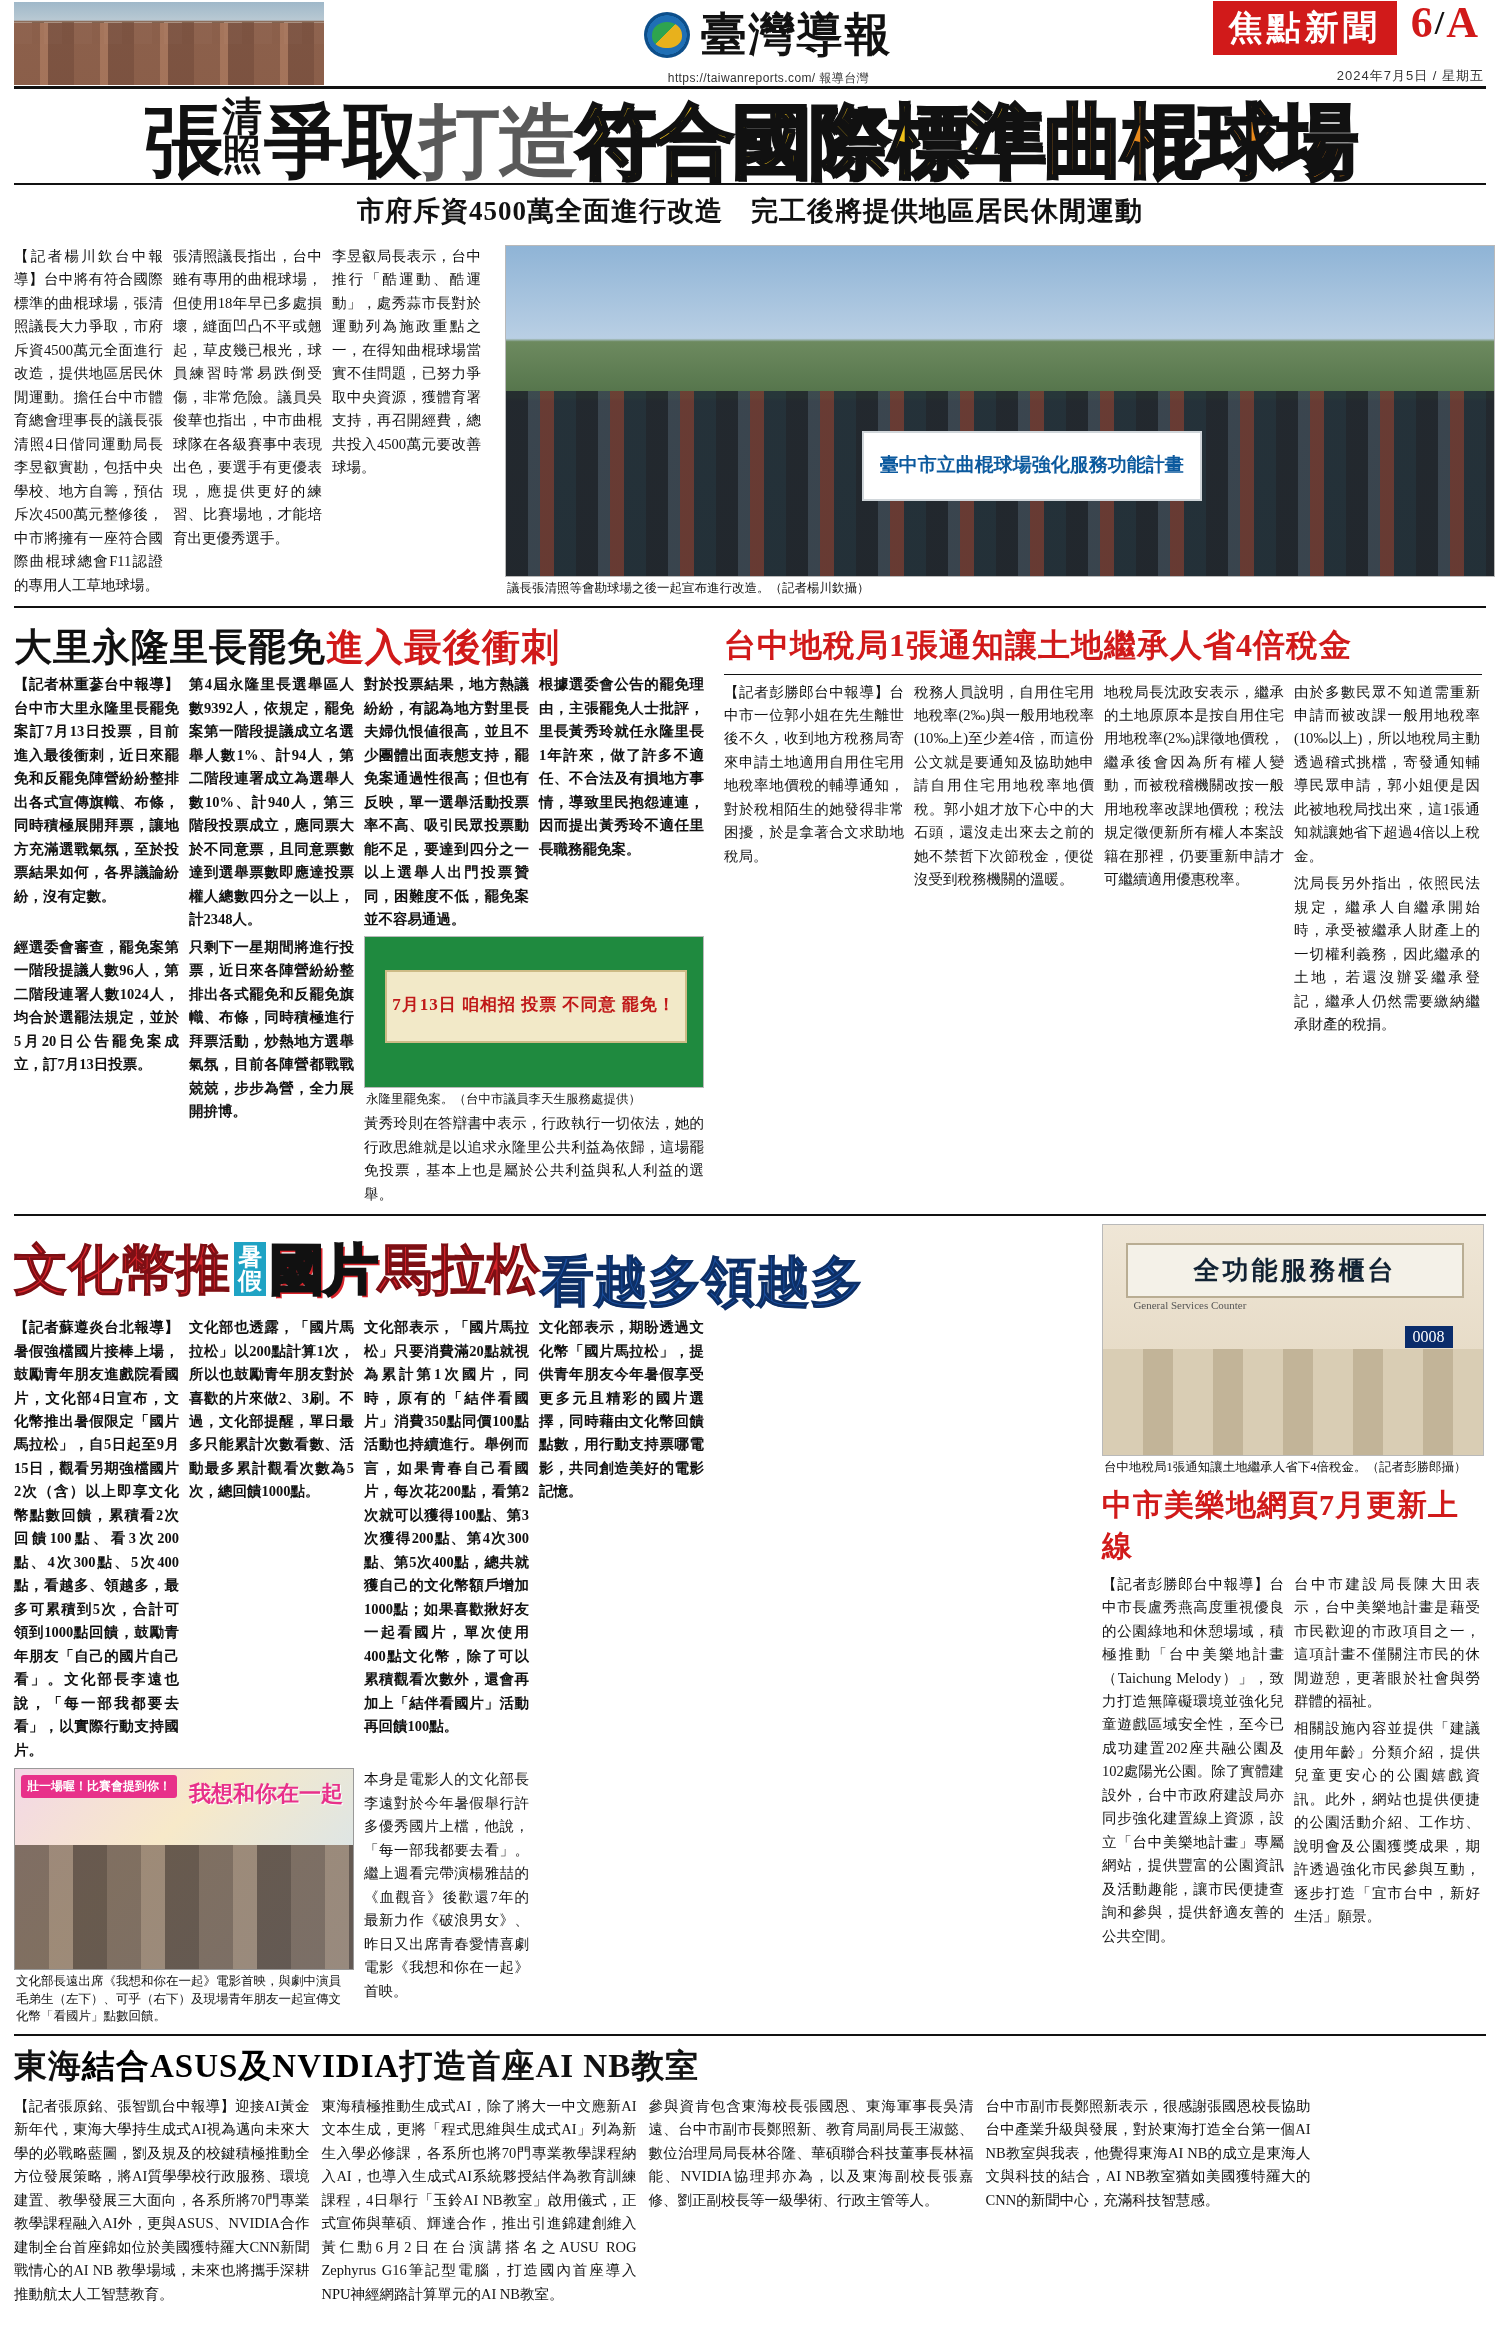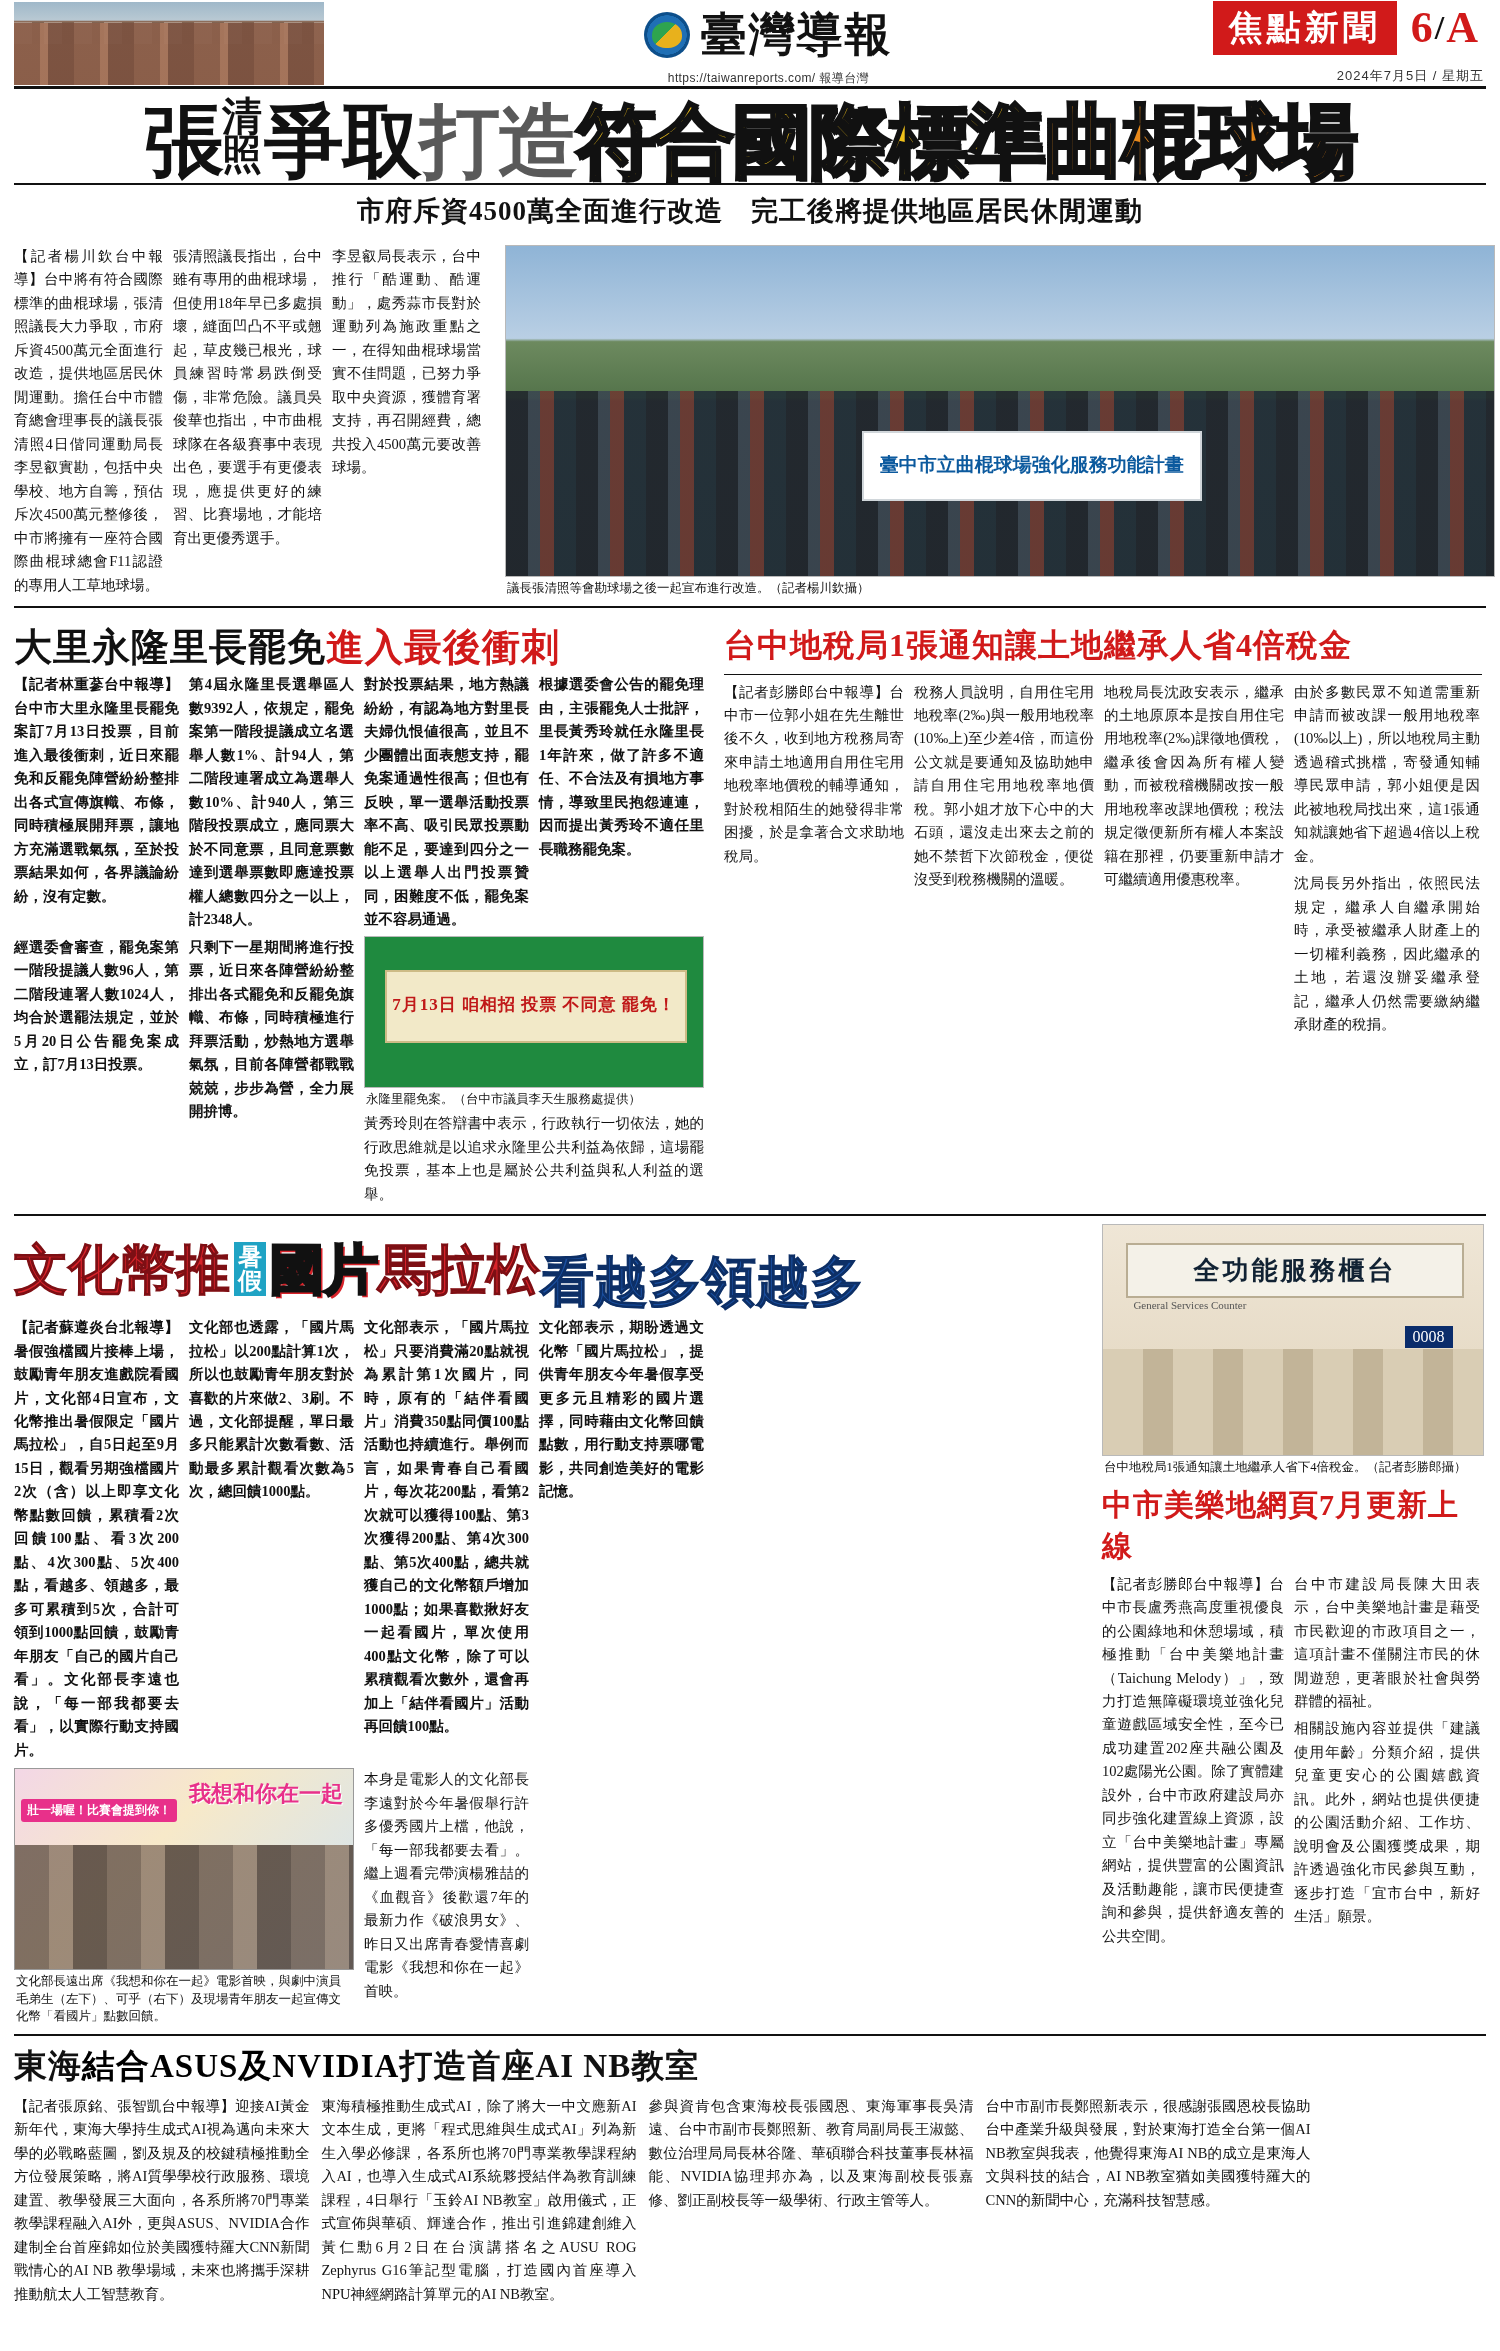--- a/index.html
+++ b/index.html
@@ -60,21 +60,21 @@
     font-family:"DejaVu Serif","Liberation Serif",serif;
   }
   .mast-url{
     font-size:12px;color:#333;margin-top:4px;letter-spacing:.4px;
     font-family:Liberation Sans, sans-serif;
   }
   .mast-right{
     display:flex;flex-direction:column;align-items:flex-end;justify-content:center;
     height:100%;padding-right:2px;
   }
-  .mast-right-top{display:flex;align-items:center;}
+  .mast-right-top{display:flex;align-items:flex-start;}
   .section-badge{
     background:#d11a1a;color:#fff;font-size:34px;font-weight:bold;
     padding:4px 16px;letter-spacing:4px;
   }
   .page-no{
     color:#d11a1a;font-size:44px;font-weight:bold;padding:0 6px 0 14px;line-height:1;
     display:flex;align-items:center;
   }
   .page-no .slash{color:#111;font-size:34px;margin:0 2px;}
   .mast-date{
@@ -160,21 +160,20 @@
   .coin-blue{font-size:54px;color:#1a4fa0;margin-top:24px;-webkit-text-stroke:1px #0d2f66;}
 
   .ad{
     border:1px solid #999;overflow:hidden;position:relative;
     background:linear-gradient(135deg,#f3d7e6 0%,#f7e9c9 40%,#cfe3f5 100%);
   }
   .ad-tag{
     position:absolute;left:6px;top:6px;background:#e8308a;color:#fff;
     font-size:12px;font-weight:bold;padding:3px 6px;border-radius:3px;
     font-family:"Liberation Sans",sans-serif;
-    margin-top:24px;
   }
   .ad-title{
     position:absolute;right:10px;top:10px;color:#e8308a;font-size:22px;font-weight:bold;
     text-shadow:1px 1px 0 #fff;
   }
   .ad-figs{position:absolute;left:0;right:0;bottom:0;height:62%;
     background:repeating-linear-gradient(90deg,#6b5a4e 0 34px,#8e7a69 34px 58px,#4f4138 58px 92px);
     opacity:.85;}
 
   

